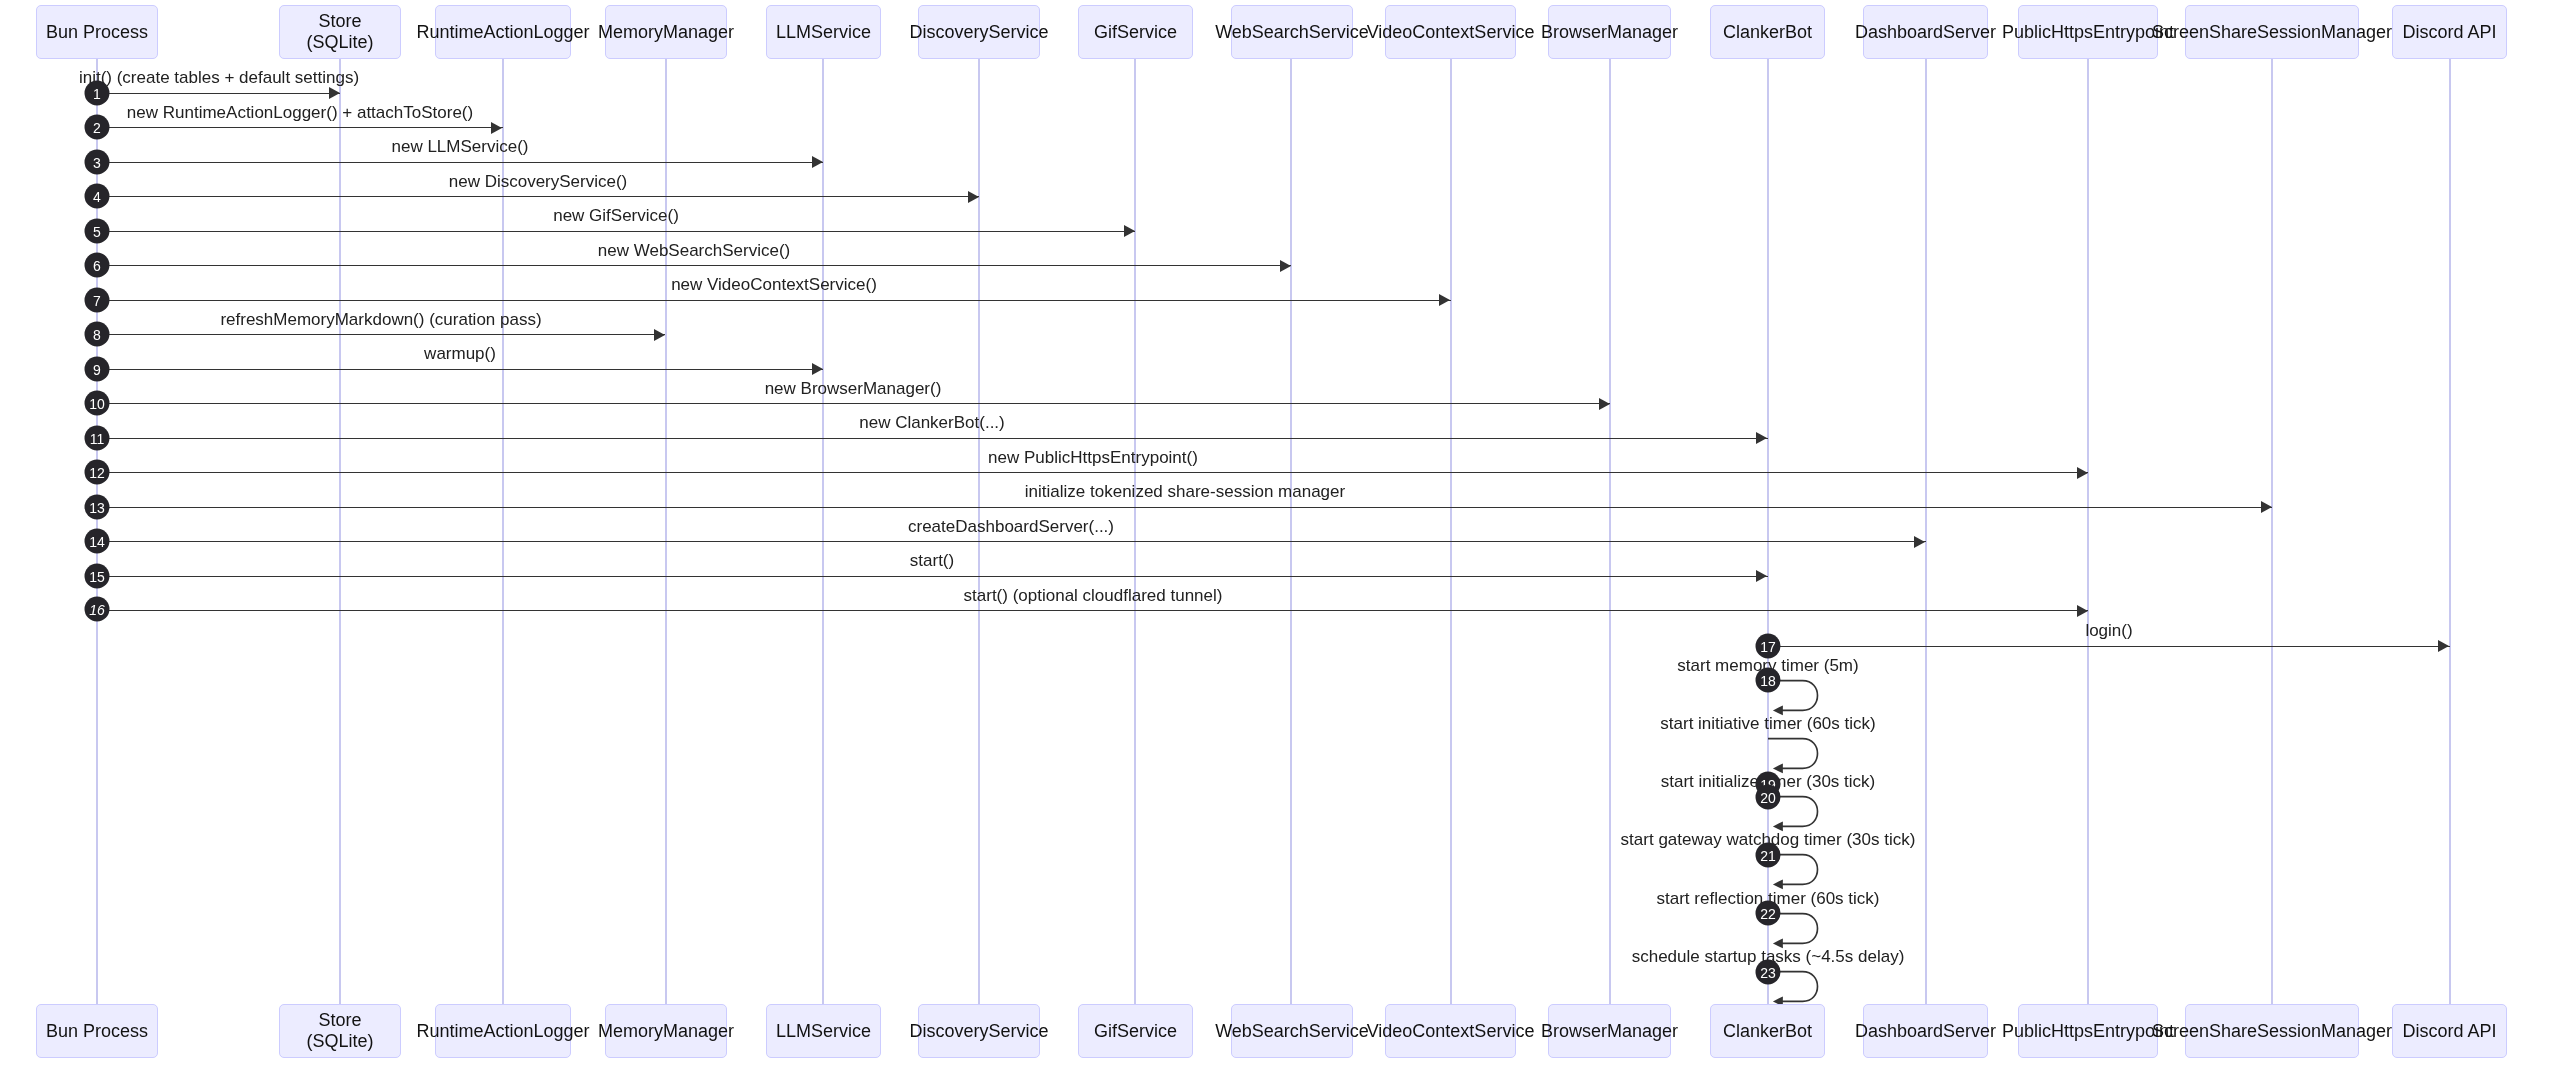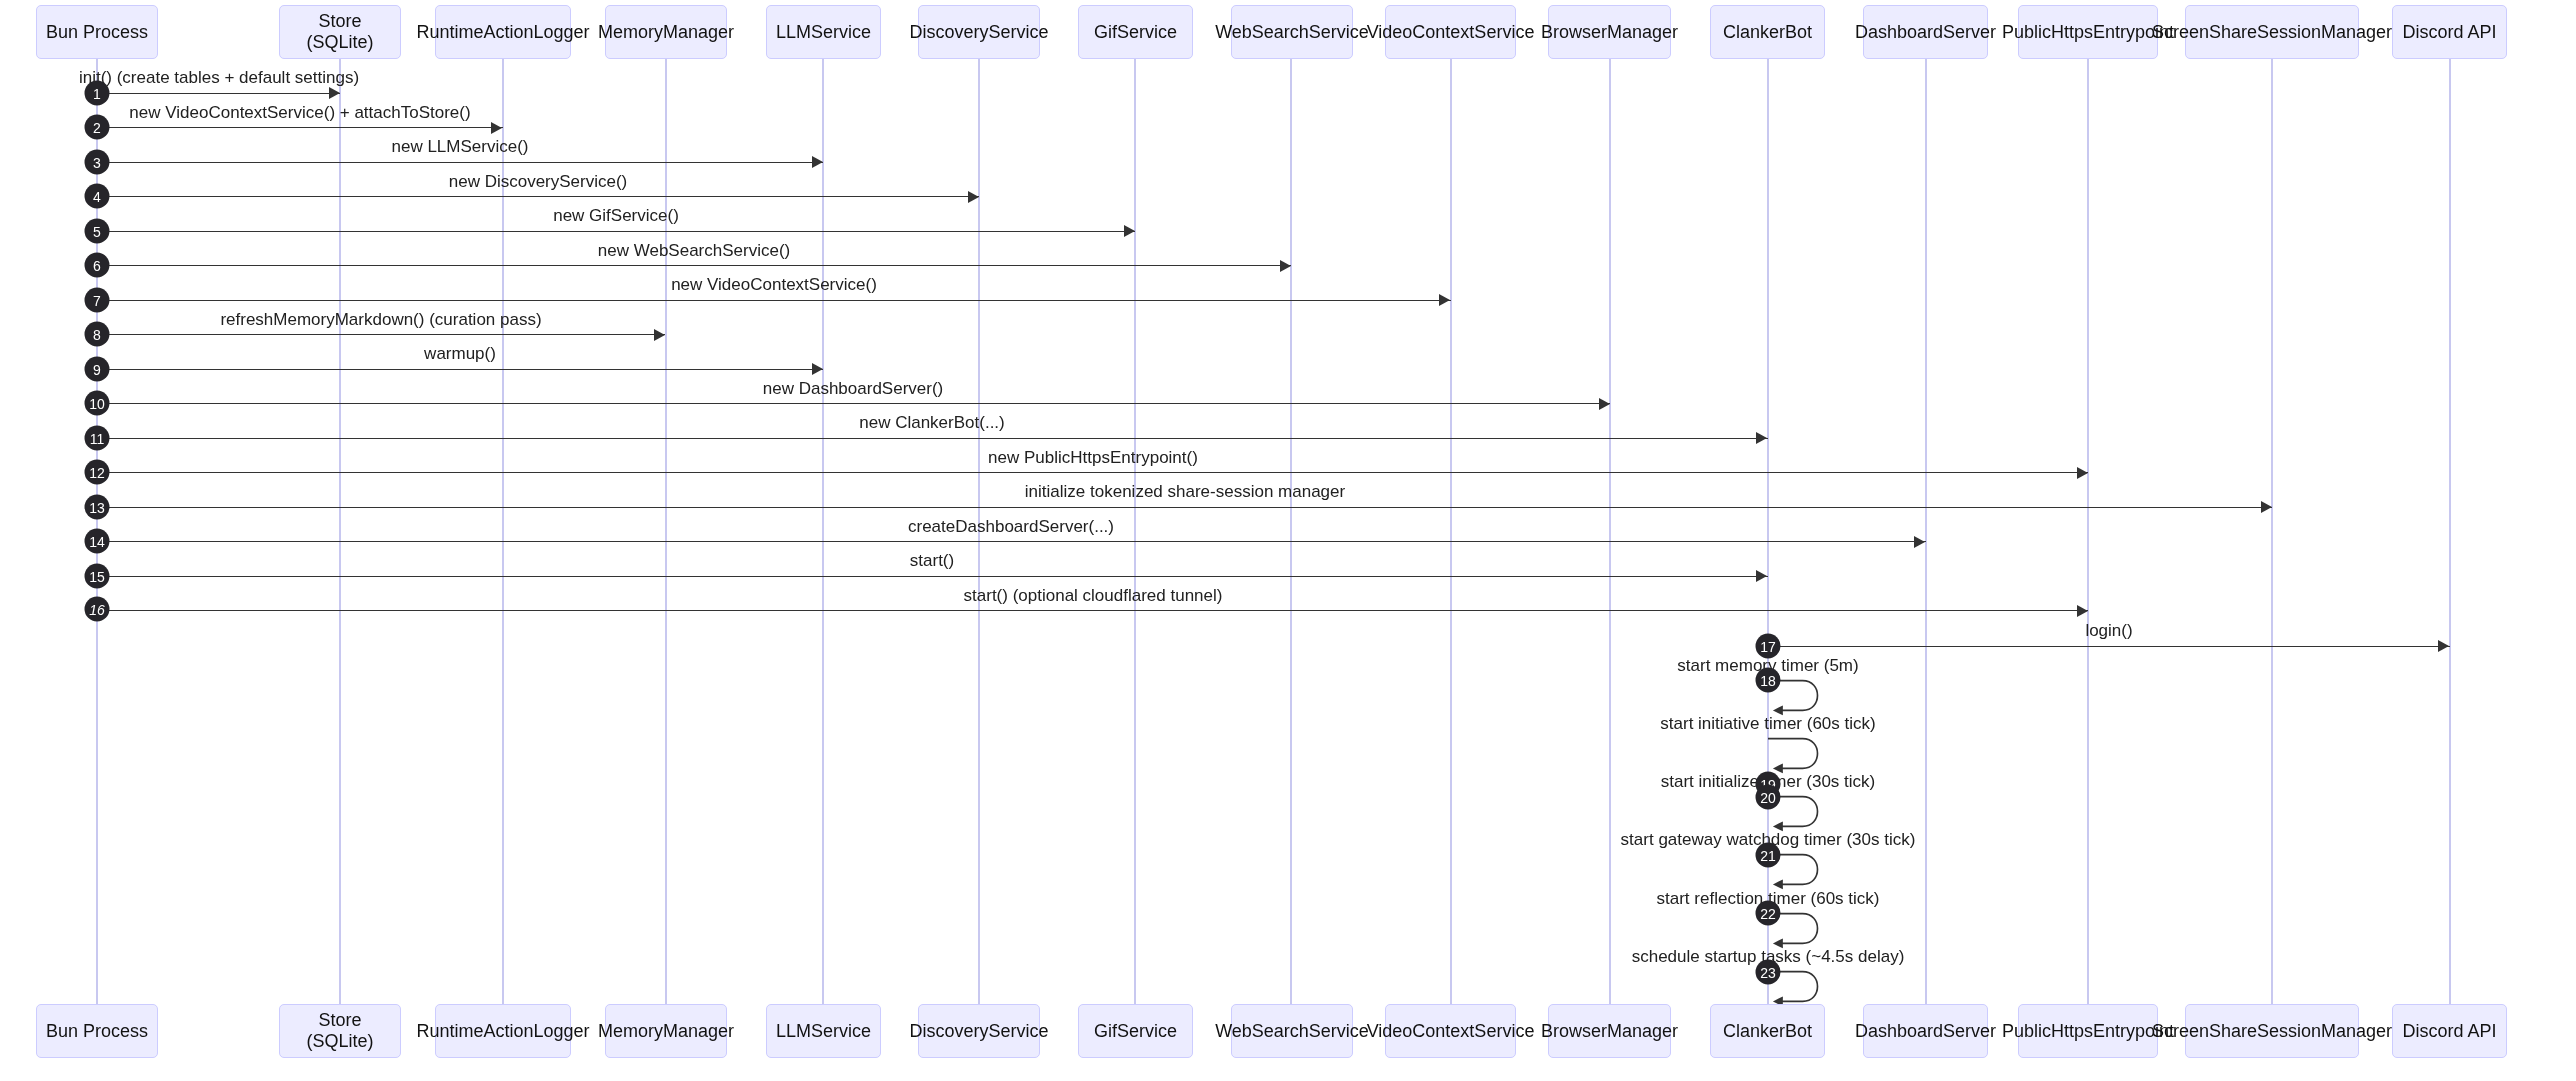--- a/index.html
+++ b/index.html
@@ -107,21 +107,21 @@
       <div class="lifeline" style="left: 2271px; top: 59px; height: 945px;"></div>
       <div class="lifeline" style="left: 2449px; top: 59px; height: 945px;"></div>
     </div>
   <div id="messages">
       <div class="msg-line" style="left: 97px; top: 93px; width: 243px;"></div>
       <div class="arrowhead" style="top: 87px; left: 329px;"></div>
       <div class="msg-label" style="left: 219px; top: 68px;">init() (create tables + default settings)</div>
       <div class="seq-num" style="left: 97px; top: 93px;">1</div>
       <div class="msg-line" style="left: 97px; top: 127px; width: 406px;"></div>
       <div class="arrowhead" style="top: 122px; left: 491px;"></div>
-      <div class="msg-label" style="left: 300px; top: 103px;">new VideoContextService() + attachToStore()</div>
+      <div class="msg-label" style="left: 300px; top: 103px;">new RuntimeActionLogger() + attachToStore()</div>
       <div class="seq-num" style="left: 97px; top: 127px;">2</div>
       <div class="msg-line" style="left: 97px; top: 162px; width: 726px;"></div>
       <div class="arrowhead" style="top: 156px; left: 812px;"></div>
       <div class="msg-label" style="left: 460px; top: 137px;">new LLMService()</div>
       <div class="seq-num" style="left: 97px; top: 162px;">3</div>
       <div class="msg-line" style="left: 97px; top: 196px; width: 882px;"></div>
       <div class="arrowhead" style="top: 191px; left: 968px;"></div>
       <div class="msg-label" style="left: 538px; top: 172px;">new DiscoveryService()</div>
       <div class="seq-num" style="left: 97px; top: 196px;">4</div>
       <div class="msg-line" style="left: 97px; top: 231px; width: 1038px;"></div>
@@ -139,21 +139,21 @@
       <div class="msg-line" style="left: 97px; top: 334px; width: 568px;"></div>
       <div class="arrowhead" style="top: 329px; left: 654px;"></div>
       <div class="msg-label" style="left: 381px; top: 310px; text-align: right;">refreshMemoryMarkdown() (curation pass)</div>
       <div class="seq-num" style="left: 97px; top: 334px;">8</div>
       <div class="msg-line" style="left: 97px; top: 369px; width: 726px;"></div>
       <div class="arrowhead" style="top: 363px; left: 812px;"></div>
       <div class="msg-label" style="left: 460px; top: 344px;">warmup()</div>
       <div class="seq-num" style="left: 97px; top: 369px;">9</div>
       <div class="msg-line" style="left: 97px; top: 403px; width: 1513px;"></div>
       <div class="arrowhead" style="top: 398px; left: 1599px;"></div>
-      <div class="msg-label" style="left: 853px; top: 379px;">new DashboardServer()</div>
+      <div class="msg-label" style="left: 853px; top: 379px;">new BrowserManager()</div>
       <div class="seq-num" style="left: 97px; top: 403px;">10</div>
       <div class="msg-line" style="left: 97px; top: 438px; width: 1671px;"></div>
       <div class="arrowhead" style="top: 432px; left: 1756px;"></div>
       <div class="msg-label" style="left: 932px; top: 413px;">new ClankerBot(...)</div>
       <div class="seq-num" style="left: 97px; top: 438px;">11</div>
       <div class="msg-line" style="left: 97px; top: 472px; width: 1991px;"></div>
       <div class="arrowhead" style="top: 467px; left: 2077px;"></div>
       <div class="msg-label" style="left: 1093px; top: 448px;">new PublicHttpsEntrypoint()</div>
       <div class="seq-num" style="left: 97px; top: 472px;">12</div>
       <div class="msg-line" style="left: 97px; top: 507px; width: 2175px;"></div>

